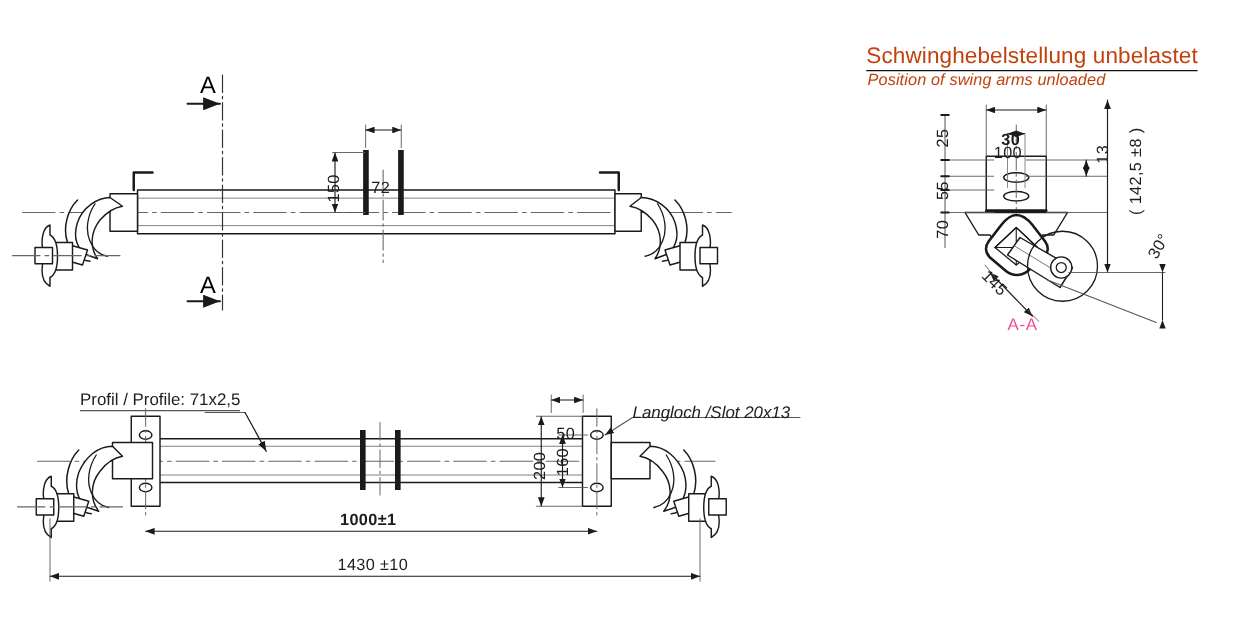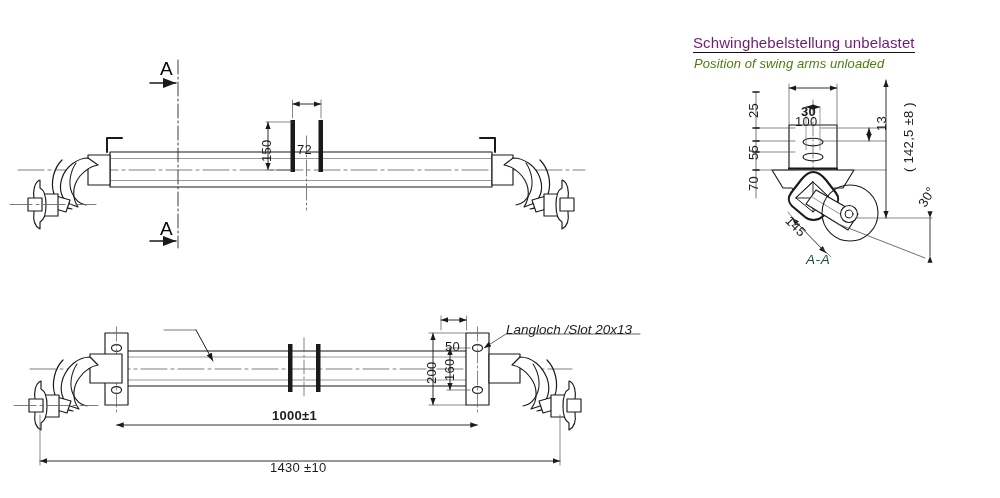--- a/index.html
+++ b/index.html
@@ -10,28 +10,28 @@
     color:#1a1a1a;
   }
   .sheet{position:absolute;left:0;top:0;width:1000px;height:498px;}
   svg.draw{position:absolute;left:0;top:0;width:1000px;height:498px;}
 
   
   .txt{position:absolute;white-space:nowrap;font-family:"Liberation Sans", sans-serif;}
   .dim{font-size:13px;color:#1d1d1d;letter-spacing:.3px;}
   .dim-v{transform-origin:0 0;transform:rotate(-90deg);}
   .title-main{
-    font-size:15px;color:#701a75;letter-spacing:.1px;
+    font-size:18px;color:#c2410c;letter-spacing:.1px;
     border-bottom:1.3px solid #111;padding-bottom:1px;
   }
-  .title-sub{font-size:13px;font-style:italic;color:#4d7c0f;letter-spacing:.1px;}
+  .title-sub{font-size:13px;font-style:italic;color:#c2410c;letter-spacing:.1px;}
   .lbl{font-size:13.5px;color:#1d1d1d;}
   .lbl-u{border-bottom:1px solid #555;padding-bottom:1px;}
   .secmark{font-size:19px;color:#000;font-weight:400;}
-  .caption{font-size:13.5px;color:#14532d;letter-spacing:.6px;font-style:italic;}
+  .caption{font-size:13.5px;color:#ec4899;letter-spacing:.6px;}
 </style>
 </head>
 <body>
 
 <div class="sheet">
 
 <svg class="draw" viewBox="0 0 1000 498">
   <defs>
     <marker id="ar" markerWidth="9" markerHeight="7" refX="9" refY="3.5" orient="auto">
       <polygon points="0,0 9,3.5 0,7" fill="#1a1a1a"></polygon>
@@ -271,21 +271,22 @@
 <div class="txt dim" style="left:915px;top:202px;transform-origin:0 0;transform:rotate(-60deg);">30°</div>
 
 <div class="txt caption" style="left:806px;top:252px;">A-A</div>
 
 <div class="txt secmark" style="left:160px;top:58px;">A</div>
 <div class="txt secmark" style="left:160px;top:218px;">A</div>
 
 <div class="txt dim" style="left:297px;top:104px;margin-top:38px;">72</div>
 <div class="txt dim dim-v" style="left:259px;top:162px;">150</div>
 
+<div class="txt lbl lbl-u" style="left:64px;top:312px;">Profil / Profile: 71x2,5</div>
 <div class="txt lbl" style="left:506px;top:322px;font-style:italic;">Langloch /Slot 20x13</div>
 
 <div class="txt dim" style="left:445px;top:303px;margin-top:36px;">50</div>
 <div class="txt dim dim-v" style="left:424px;top:384px;">200</div>
 <div class="txt dim dim-v" style="left:442px;top:381px;">160</div>
 <div class="txt dim" style="left:272px;top:408px;font-weight:bold;">1000±1</div>
-<div class="txt dim" style="left:270px;top:460px;">1430 ±10</div>
+<div class="txt dim" style="left:270px;top:444px;">1430 ±10</div>
 
 </div>
 
 </body></html>

